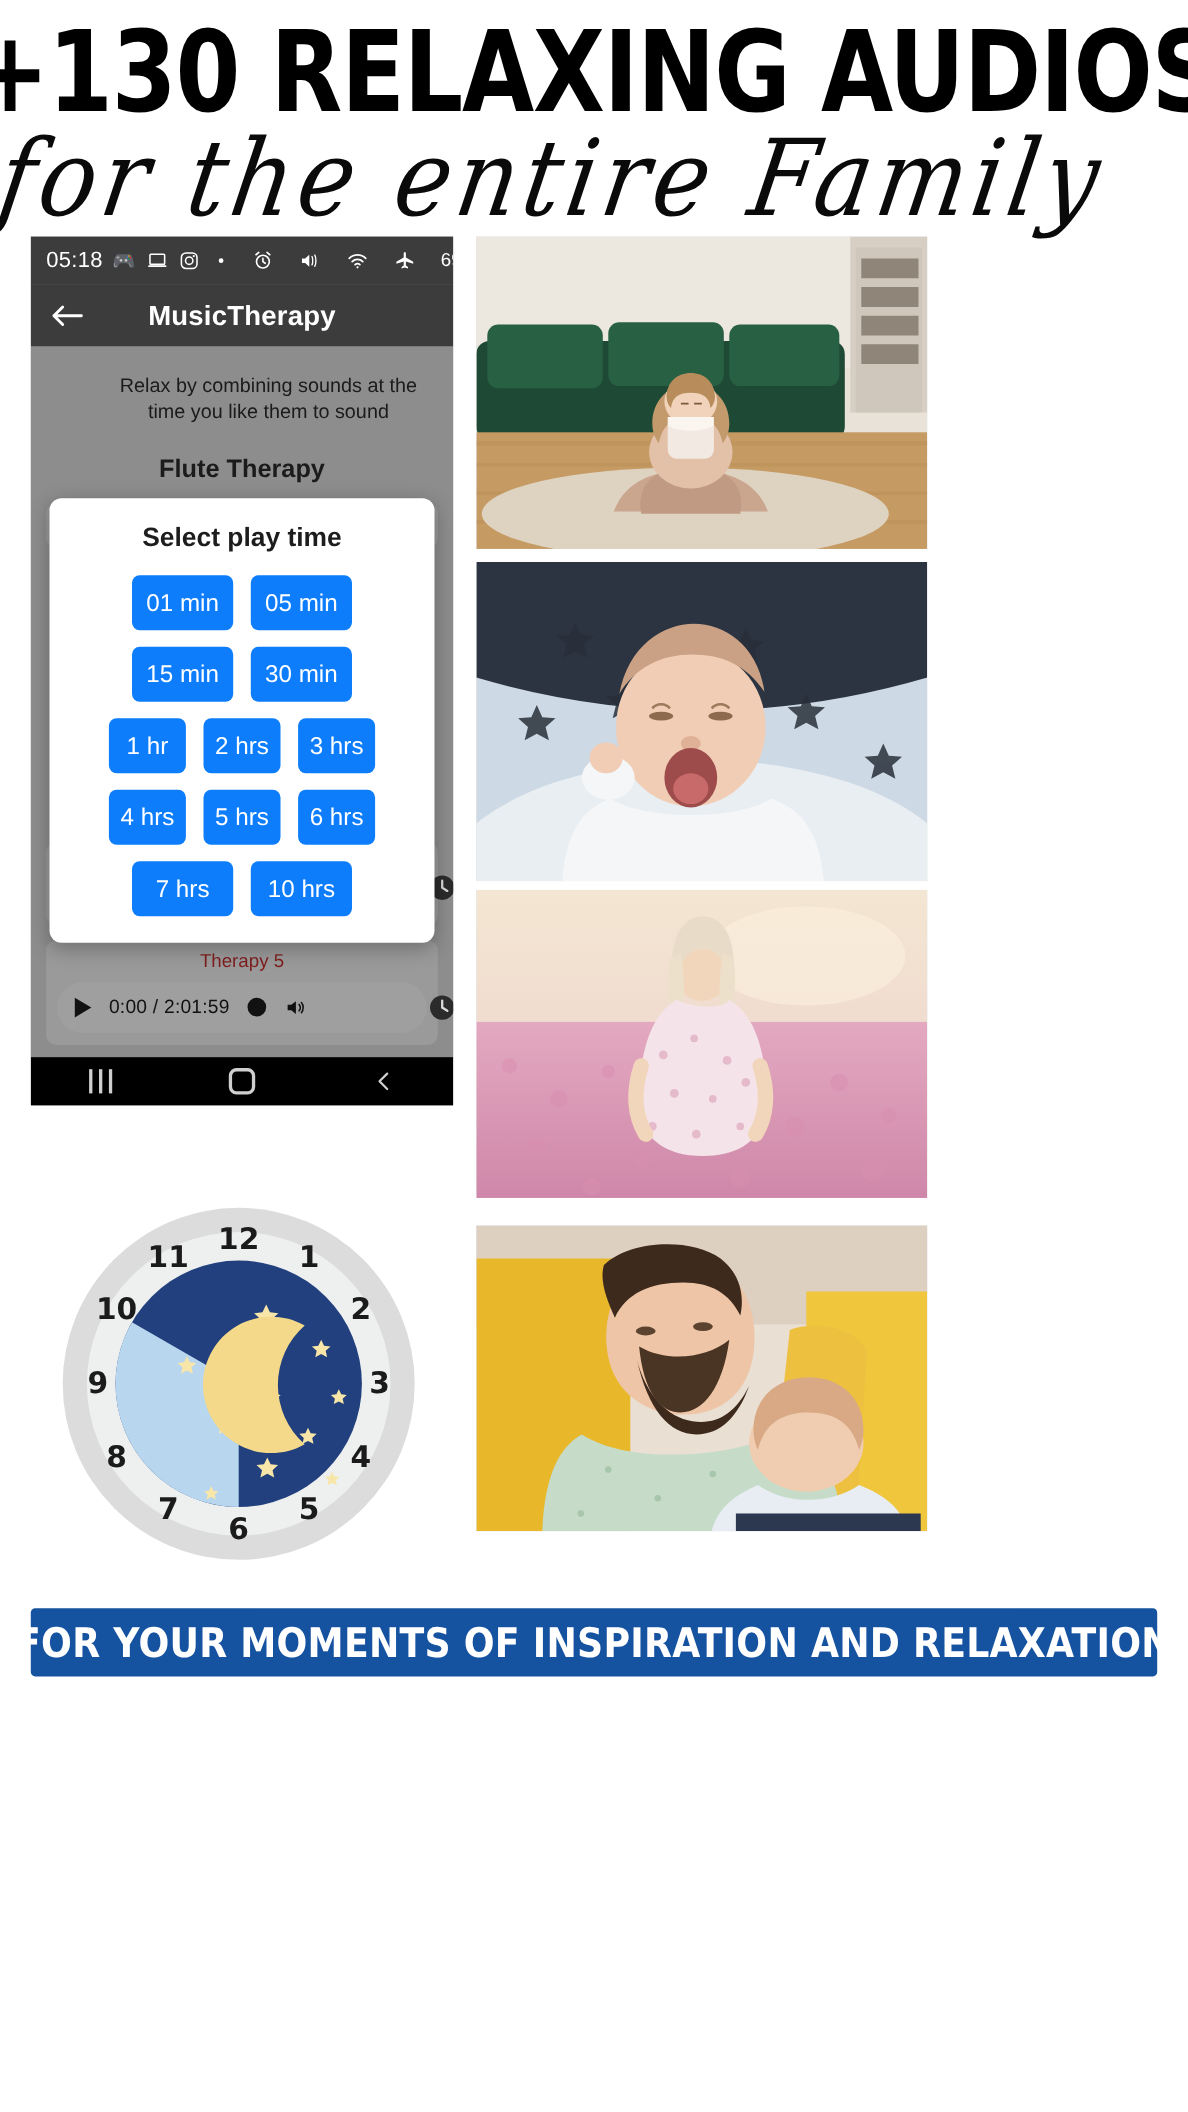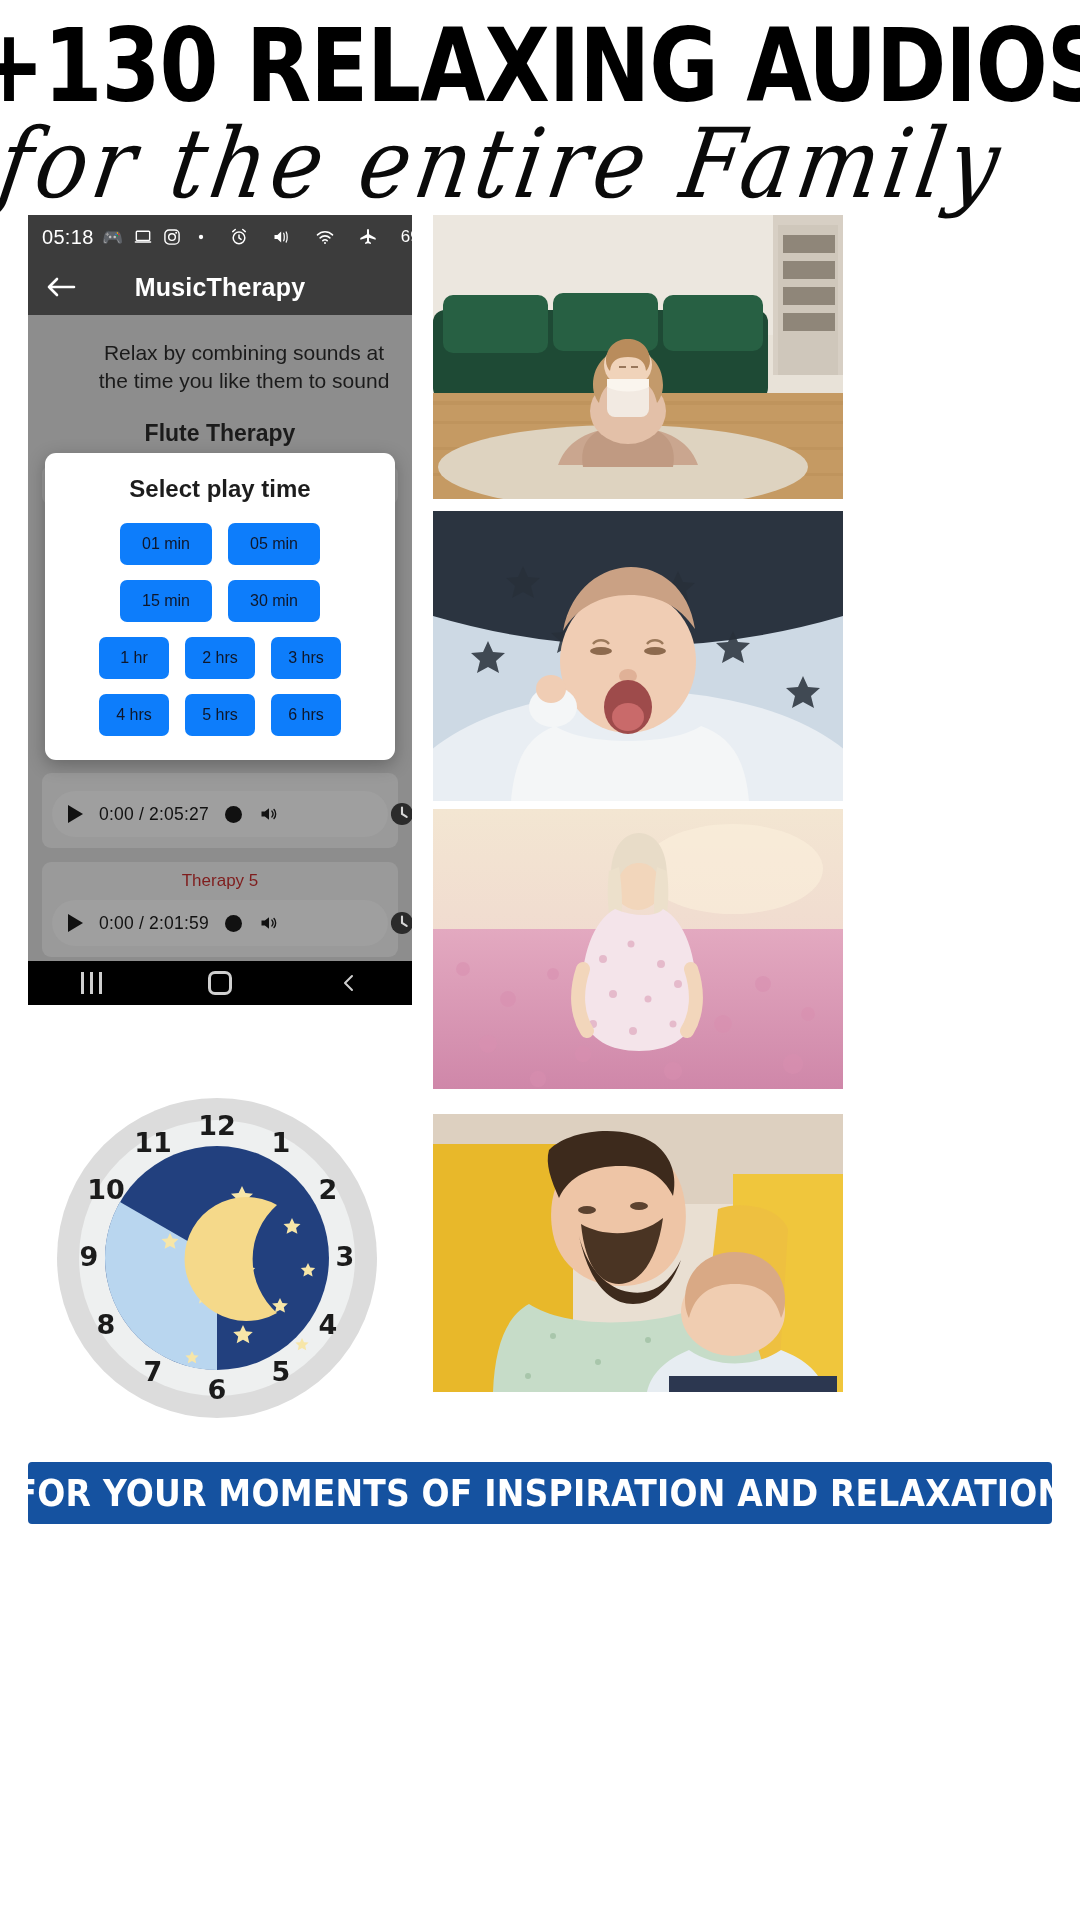--- a/index.html
+++ b/index.html
@@ -68,21 +68,21 @@
   .appbar-title {
     position: absolute; left: 0; right: 0; text-align: center;
     font-size: 25px; font-weight: 700; letter-spacing: .2px;
     pointer-events: none;
   }
   .back-arrow { width: 30px; height: 24px; position: relative; z-index: 2; }
 
   .phone-body { position: relative; height: 646px; background: #8d8d8d; }
   .intro-text {
     padding: 24px 22px 0; text-align: center;
-    font-size: 21px; color: #1b1b1b; line-height: 1.32; margin-left: 48px;
+    font-size: 18px; color: #1b1b1b; line-height: 1.32; margin-left: 48px;
   }
   .section-title {
     text-align: center; font-size: 23px; font-weight: 700;
     color: #1b1b1b; margin-top: 26px;
   }
   .therapy-card {
     margin: 14px 14px 0; background: #9a9a9a; border-radius: 9px;
     padding: 9px 0 11px;
   }
   .therapy-label { text-align: center; font-size: 17px; color: #7f1d1d; }
@@ -120,22 +120,22 @@
     box-shadow: 0 5px 18px rgba(0,0,0,.28);
     z-index: 10;
   }
   .dialog-title {
     text-align: center; font-size: 24px; font-weight: 700;
     color: #1d1d1d; margin-bottom: 20px;
   }
   .btn-row { display: flex; justify-content: center; gap: 16px; margin-bottom: 15px; }
   .btn-row:last-child { margin-bottom: 0; }
   .time-btn {
-    background: #0d7dfb; color: #0f172a; border: none; border-radius: 7px;
-    font-size: 16px; font-family: "Liberation Sans", sans-serif;
+    background: #0d7dfb; color: #ffffff; border: none; border-radius: 7px;
+    font-size: 22px; font-family: "Liberation Sans", sans-serif;
     padding: 12px 0; width: 92px; text-align: center; cursor: pointer;
   }
   .btn-row.three .time-btn { width: 70px; }
 
   
   .photo {
     position: absolute; overflow: hidden; background: #ddd;
   }
   .photo .ph-inner { width: 100%; height: 100%; position: relative; }
 
@@ -288,20 +288,24 @@
     </div>
     <div class="btn-row three">
       <button class="time-btn">1 hr</button>
       <button class="time-btn">2 hrs</button>
       <button class="time-btn">3 hrs</button>
     </div>
     <div class="btn-row three">
       <button class="time-btn">4 hrs</button>
       <button class="time-btn">5 hrs</button>
       <button class="time-btn">6 hrs</button>
+    </div>
+    <div class="btn-row">
+      <button class="time-btn">7 hrs</button>
+      <button class="time-btn">10 hrs</button>
     </div>
   </div>
 
   <div class="photo" style="left:433px; top:215px; width:410px; height:284px;">
     <svg class="ph-inner" viewBox="0 0 410 284" preserveAspectRatio="xMidYMid slice">
       <rect width="410" height="284" fill="#e8e2d8"></rect>
       <rect x="0" y="0" width="410" height="120" fill="#ece7df"></rect>
       <rect x="340" y="0" width="70" height="160" fill="#d7cfc4"></rect>
       <path d="M345 10 L405 10 L405 160 L345 160 Z" fill="#cfc7bb"></path>
       <path d="M350 20h52v18h-52zM350 46h52v18h-52zM350 72h52v18h-52zM350 98h52v18h-52z" fill="#8f8679"></path>

